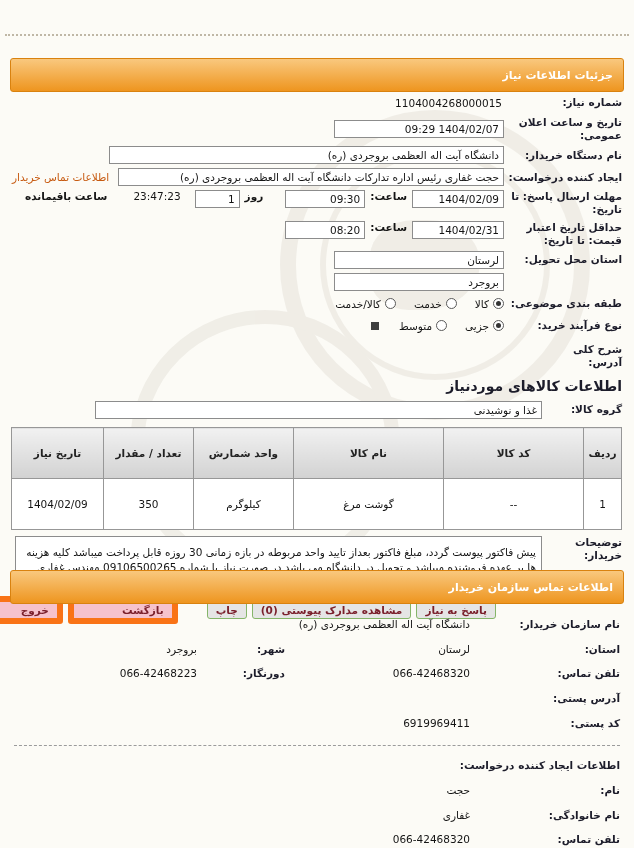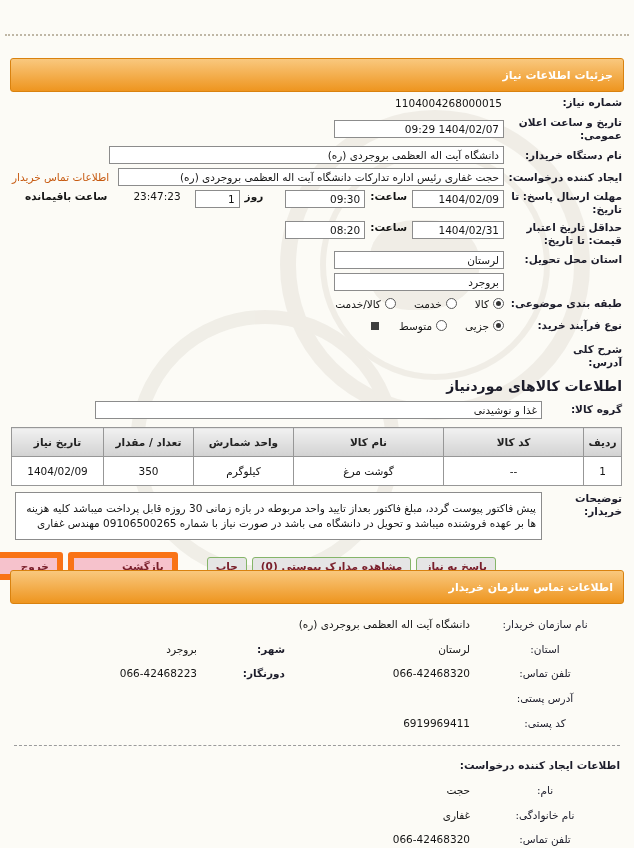--- a/index.html
+++ b/index.html
@@ -60,37 +60,37 @@
   .opt { display: inline-flex; align-items: center; margin-left: 18px; cursor: pointer; }
   .radio { width: 11px; height: 11px; border: 1px solid #5a5a5a; border-radius: 50%; background: #fff; margin-left: 4px; flex: 0 0 11px; }
   .radio.checked { position: relative; }
   .radio.checked::after { content: ""; position: absolute; width: 5px; height: 5px; background: #333; border-radius: 50%; margin: 2px; display: block; }
   .sq { width: 8px; height: 8px; background: #3e3e3e; display: inline-block; margin: 0 2px 0 5px; flex: 0 0 8px; cursor: pointer; }
   .note { font-size: 9.8px; white-space: nowrap; }
 
   .items-title { font-weight: bold; font-size: 14px; margin: 9px 0 7px; color: #1c1c2a; }
 
   table.items { width: 100%; border-collapse: collapse; table-layout: fixed; margin: 8px 0 6px; background: #fff; }
-  table.items th, table.items td { border: 1px solid #979797; padding: 8px 4px; text-align: center; font-size: 10.5px; overflow: hidden; }
+  table.items th, table.items td { border: 1px solid #979797; padding: 19px 4px; text-align: center; font-size: 10.5px; overflow: hidden; }
   table.items th { background: linear-gradient(#f1f1f1, #d2d2d2); font-weight: bold; color: #222; }
   .c0 { width: 38px; } .c1 { width: 140px; } .c2 { width: 150px; } .c3 { width: 100px; } .c4 { width: 90px; } .c5 { width: 92px; }
 
   .btn-row { display: flex; gap: 5px; margin-top: 12px; padding-right: 126px; align-items: center; }
   .btn {
     font-family: "DejaVu Sans", sans-serif;
     font-size: 10.5px; font-weight: bold; color: #7a1f2b;
     padding: 2px 8px; border-radius: 3px; cursor: pointer; white-space: nowrap;
   }
   .btn.green { background: #e5e5e5; border: 1px solid #85b569; }
   .btn.pink  { background: #f6c2cc; border: 6px solid #f97316; padding-left: 48px; }
   .btn.back  { margin-right: 24px; }
 
   .contact { position: absolute; top: 596px; right: 14px; left: 14px; z-index: 1; }
   .c-row { display: flex; align-items: flex-start; margin-bottom: 11px; line-height: 1.3; }
-  .c-label { flex: 0 0 150px; width: 150px; font-weight: normal; color: #1c1c2a; text-align: center; }
+  .c-label { flex: 0 0 150px; width: 150px; font-weight: bold; color: #1c1c2a; }
   .c-label2 { flex: 0 0 88px; width: 88px; font-weight: bold; color: #1c1c2a; }
   .c-val-fixed { flex: 0 0 185px; width: 185px; }
   .c-sep { border-top: 1px dashed #9b9b9b; margin: 15px 0 13px; }
   .c-title { font-weight: bold; margin-bottom: 13px; color: #1c1c2a; }
   .c-row.first { margin-top: 22px; }
 </style>
 </head>
 <body>
 
 <div class="page">

